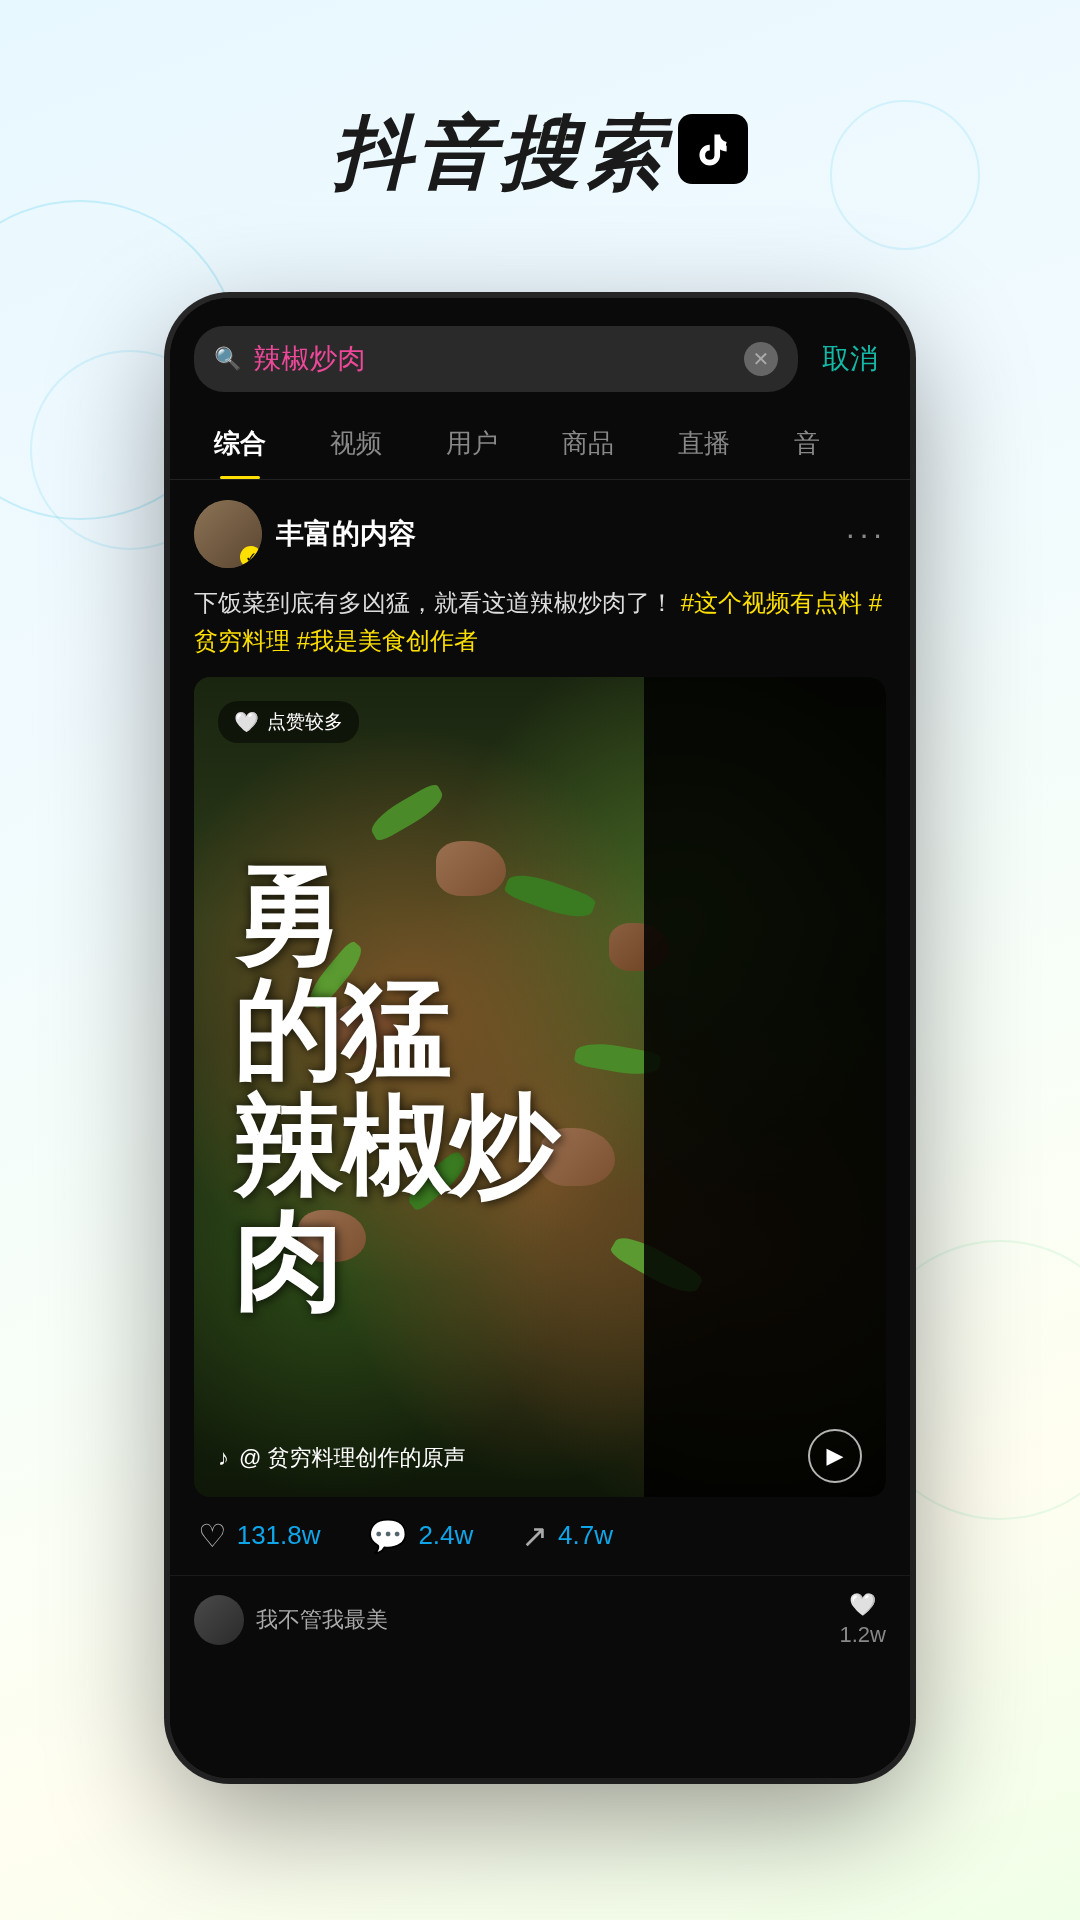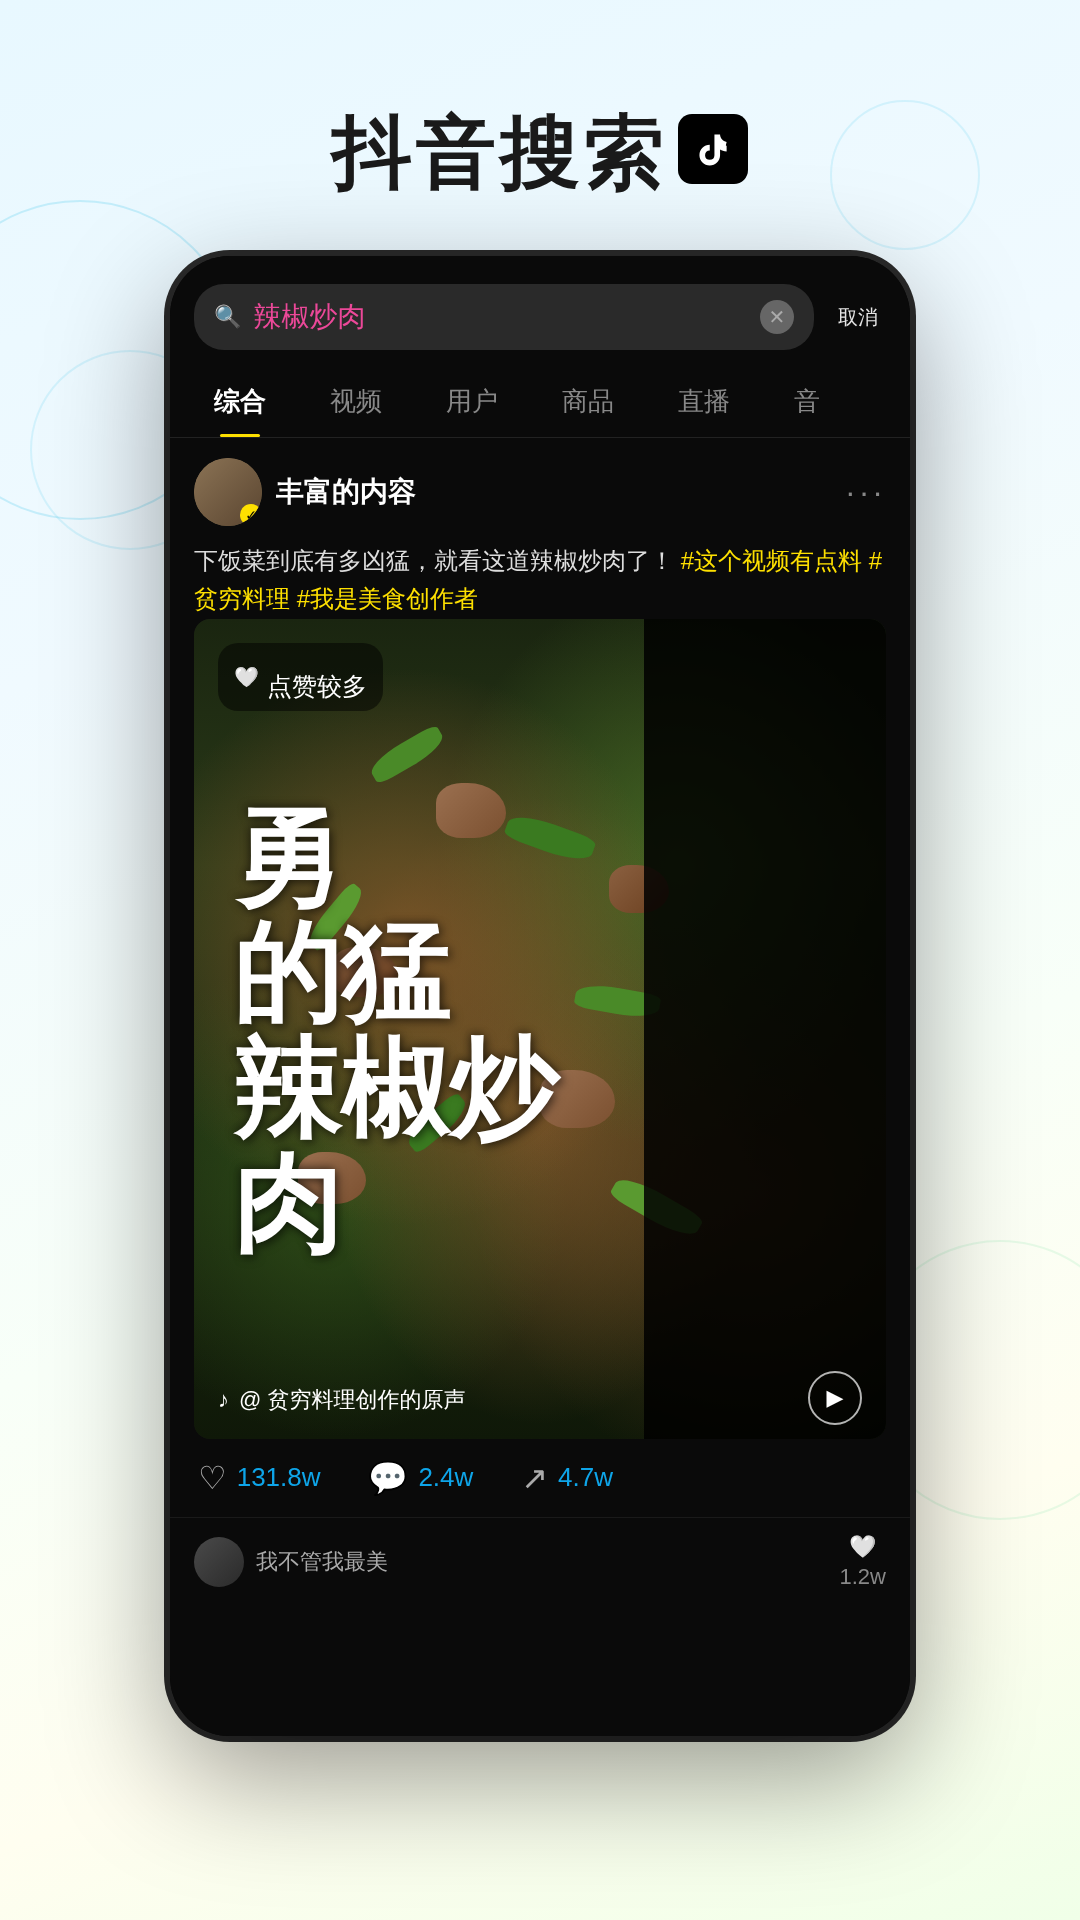--- a/index.html
+++ b/index.html
@@ -47,23 +47,24 @@
       height: 150px;
       border-radius: 50%;
       border: 2px solid rgba(100, 210, 240, 0.2);
       top: 100px;
       right: 100px;
     }
 
     .header-section {
       text-align: center;
       padding-top: 100px;
-      padding-bottom: 48px;
+      padding-bottom: 90px;
       position: relative;
       z-index: 2;
+      font-style: italic;
     }
 
     .app-title {
       font-size: 80px;
       font-weight: 900;
       color: #1a1a1a;
       letter-spacing: 4px;
       display: flex;
       align-items: center;
       justify-content: center;
@@ -158,22 +159,22 @@
       background: #666;
       border-radius: 50%;
       display: flex;
       align-items: center;
       justify-content: center;
       color: #aaa;
       font-size: 20px;
     }
 
     .cancel-btn {
-      color: #e5e5e5;
-      font-size: 20px;
+      color: #14b8a6;
+      font-size: 28px;
       white-space: nowrap;
       padding: 0 8px;
     }
 
     
     .tabs-row {
       display: flex;
       padding: 0 24px;
       margin-top: 16px;
       border-bottom: 1px solid #222;
@@ -273,20 +274,21 @@
     .more-btn {
       color: #888;
       font-size: 32px;
       letter-spacing: 3px;
     }
 
     .post-description {
       font-size: 24px;
       color: #ddd;
       line-height: 1.6;
+      margin-bottom: 16px;
     }
 
     .post-description .hashtag {
       color: #fee000;
     }
 
     
     .video-wrapper {
       border-radius: 16px;
       overflow: hidden;
@@ -357,22 +359,21 @@
       gap: 8px;
     }
 
     .likes-badge-icon {
       color: #fff;
       font-size: 20px;
     }
 
     .likes-badge-text {
       color: #fff;
-      font-size: 25px;
-      margin-top: 19px;
+      font-size: 19px;
     }
 
     .sound-bar {
       position: absolute;
       bottom: 24px;
       left: 24px;
       right: 60px;
       display: flex;
       align-items: center;
       gap: 10px;

